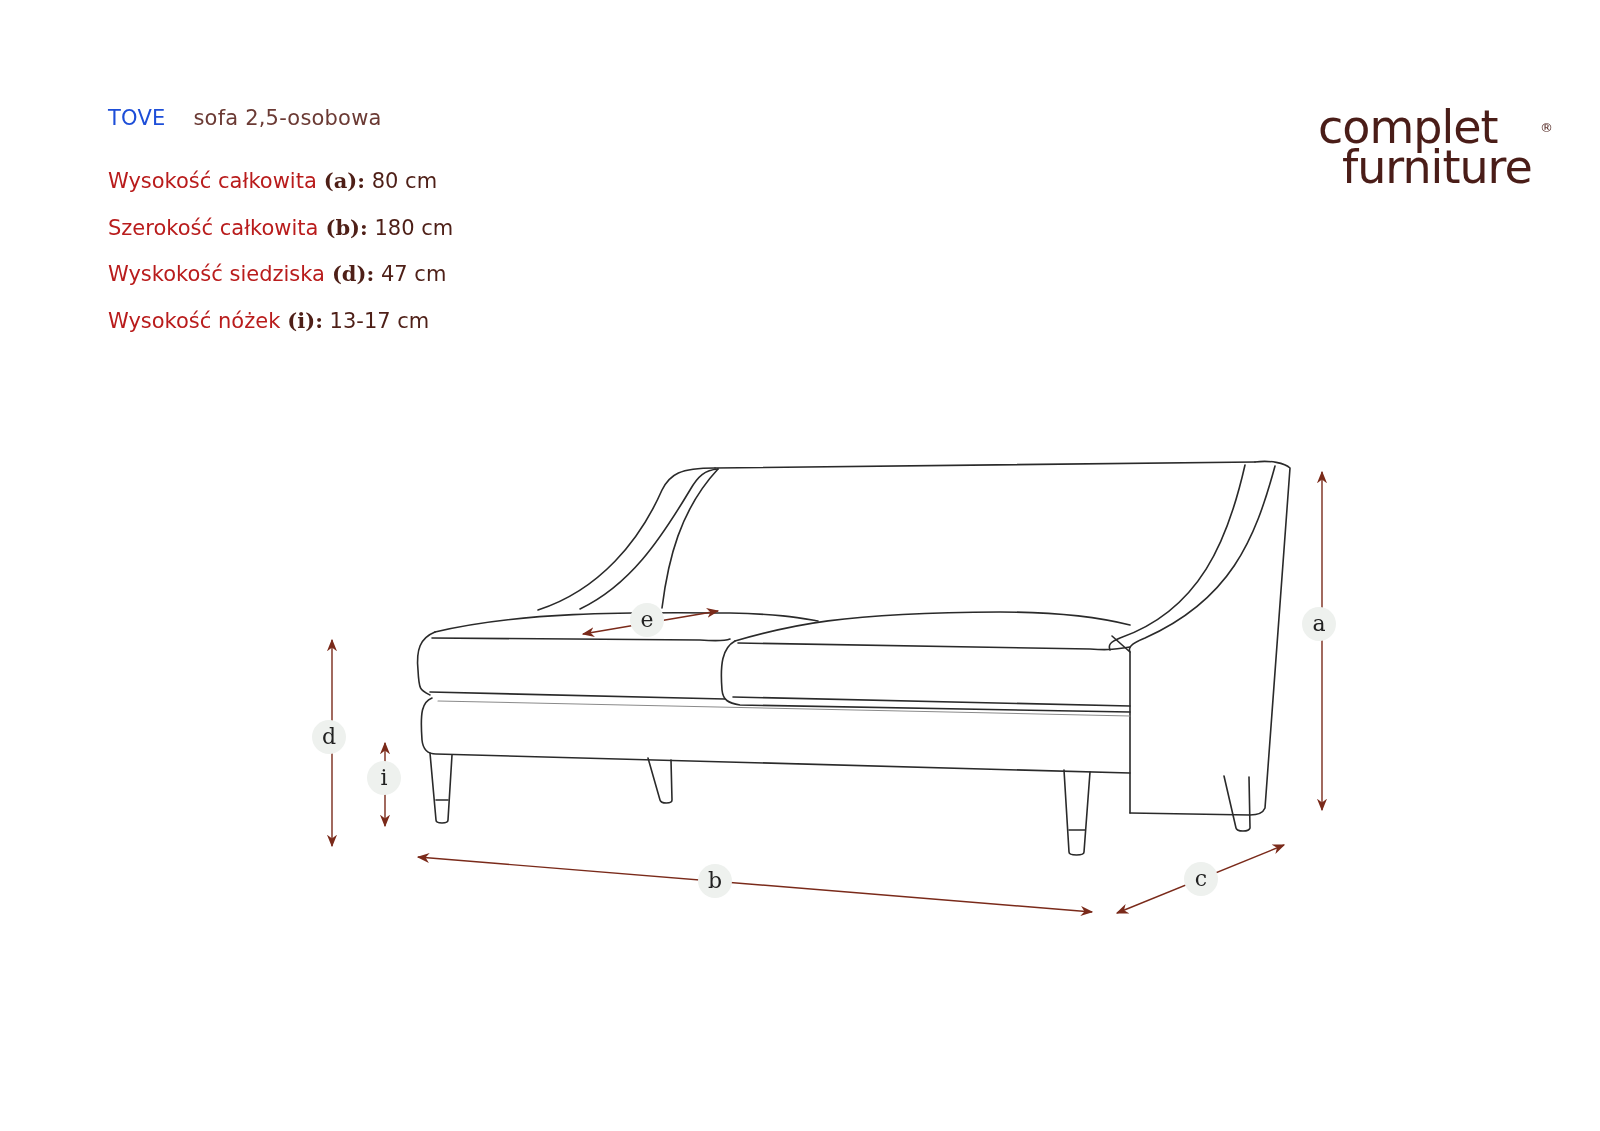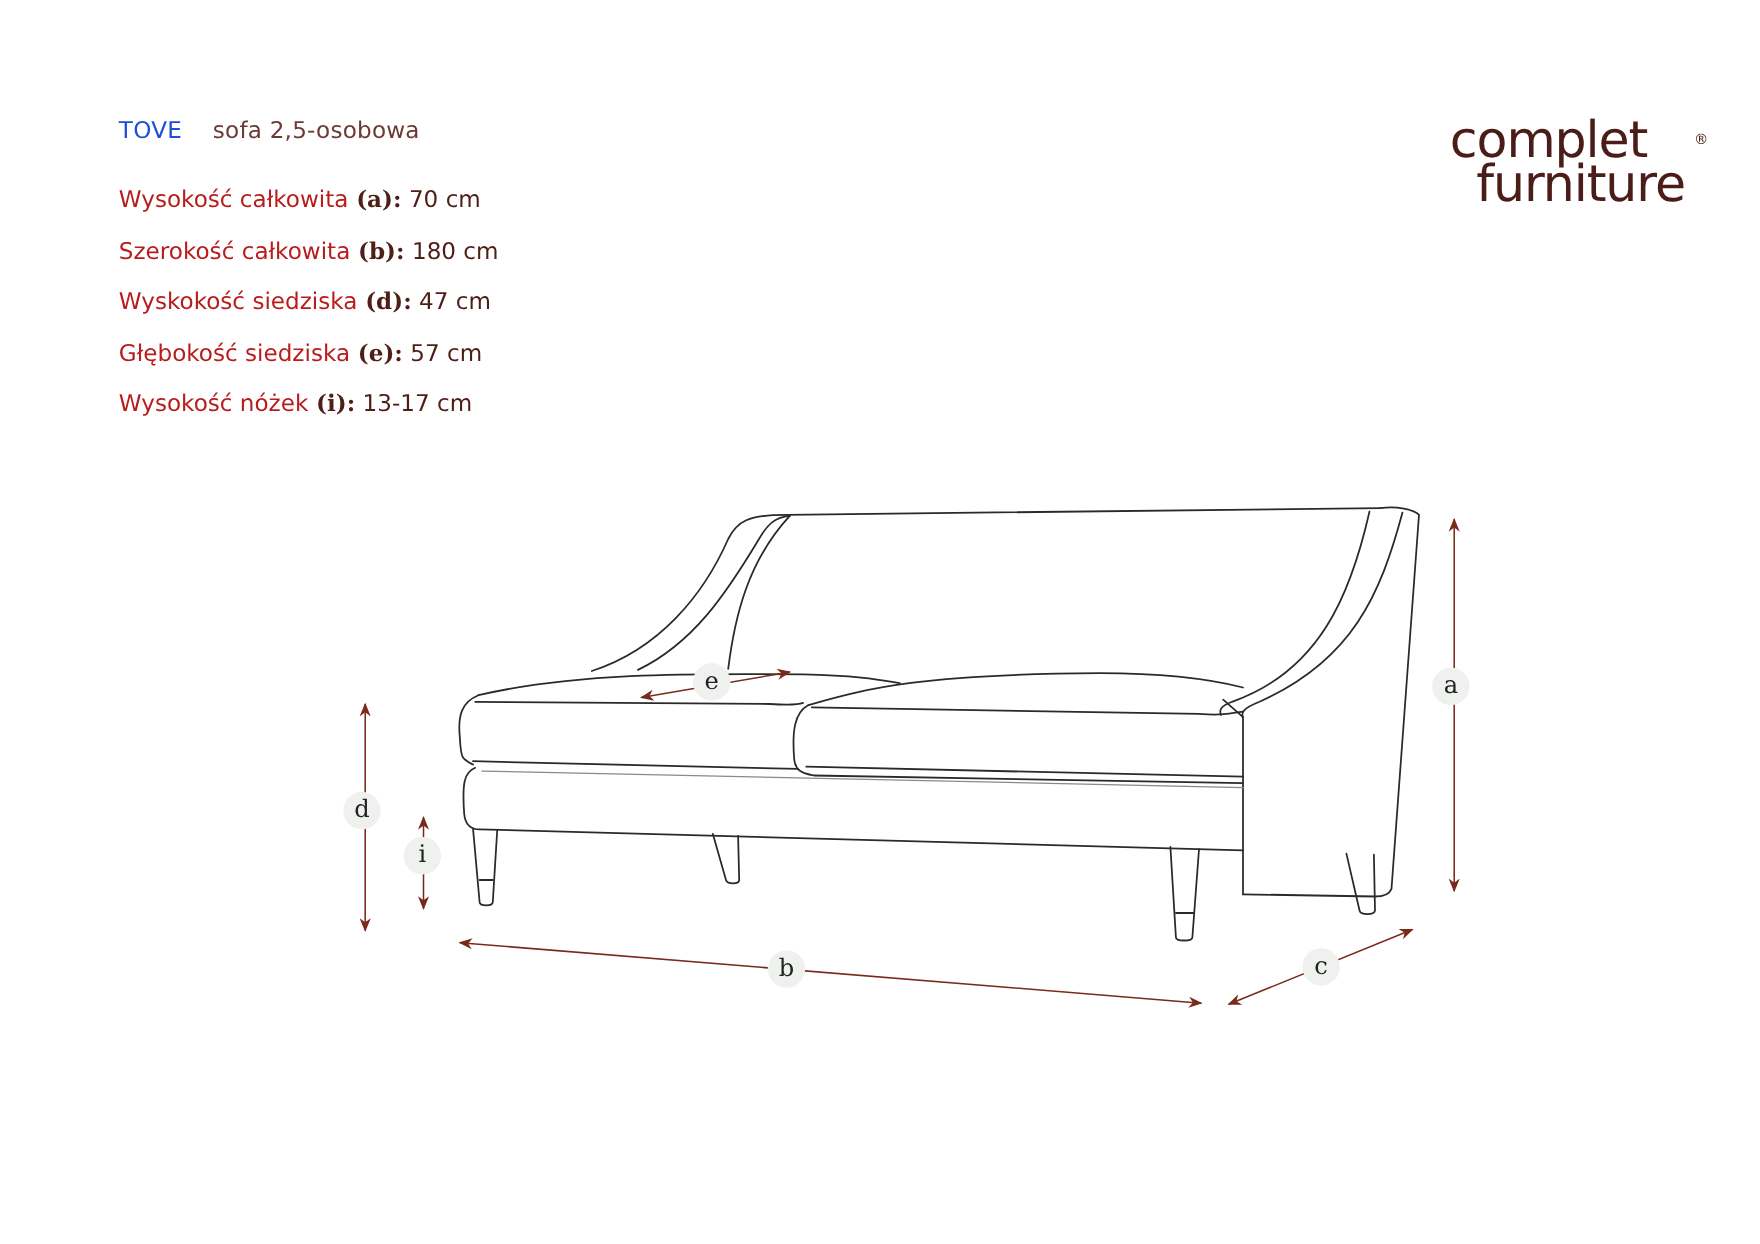--- a/index.html
+++ b/index.html
@@ -37,30 +37,27 @@
   </style>
 </head>
 <body>
 
 <div class="title">
   <span class="model">TOVE</span><span class="subtitle">sofa 2,5-osobowa</span>
 </div>
 
 <div class="specs">
   <div class="spec">
-    <span class="lbl">Wysokość całkowita</span><span class="key">(a):</span> <span class="val">70 cm</span>
+    <span class="lbl">Wysokość całkowita</span><span class="key">(a):</span> <span class="val">80 cm</span>
   </div>
   <div class="spec">
     <span class="lbl">Szerokość całkowita</span><span class="key">(b):</span> <span class="val">180 cm</span>
   </div>
   <div class="spec">
     <span class="lbl">Wyskokość siedziska</span><span class="key">(d):</span> <span class="val">47 cm</span>
-  </div>
-  <div class="spec">
-    <span class="lbl">Głębokość siedziska</span><span class="key">(e):</span> <span class="val">57 cm</span>
   </div>
   <div class="spec">
     <span class="lbl">Wysokość nóżek</span><span class="key">(i):</span> <span class="val">13-17 cm</span>
   </div>
 </div>
 
 <div class="logo">
   <span class="w1">complet</span>
   <span class="w2">furniture</span>
   <span class="reg">®</span>

